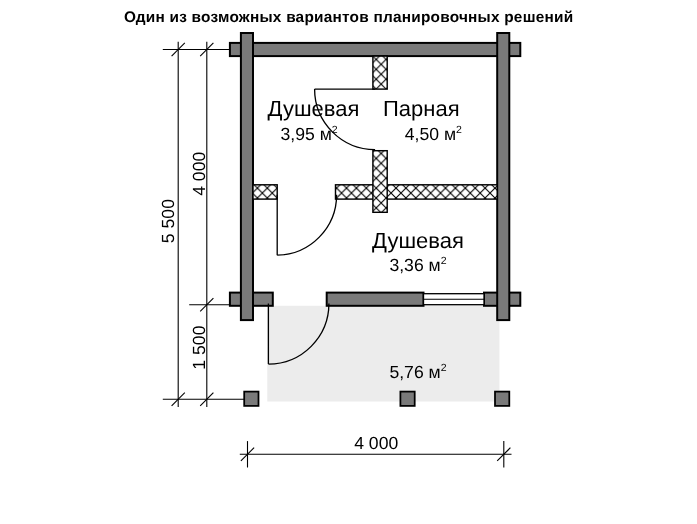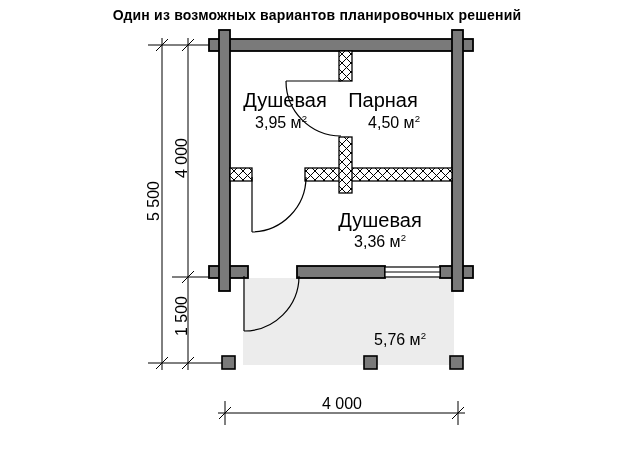--- a/index.html
+++ b/index.html
@@ -121,21 +121,21 @@
     <span>4,50 м</span><sup>2</sup>
   </div>
 
   <div class="lbl room-name" style="left:380px;top:220px">
     <span>Душевая</span>
   </div>
   <div class="lbl room-area" style="left:380px;top:242px">
     <span>3,36 м</span><sup>2</sup>
   </div>
 
-  <div class="lbl room-area" style="left:400px;top:340px">
+  <div class="lbl room-area" style="left:380px;top:340px">
     <span>5,76 м</span><sup>2</sup>
   </div>
 
   <div class="lbl vdim dim" style="left:154px;top:201px">5 500</div>
   <div class="lbl vdim dim" style="left:182px;top:158px">4 000</div>
   <div class="lbl vdim dim" style="left:182px;top:316px">1 500</div>
   <div class="lbl dim" style="left:342px;top:404px">4 000</div>
 
 </div>
 

